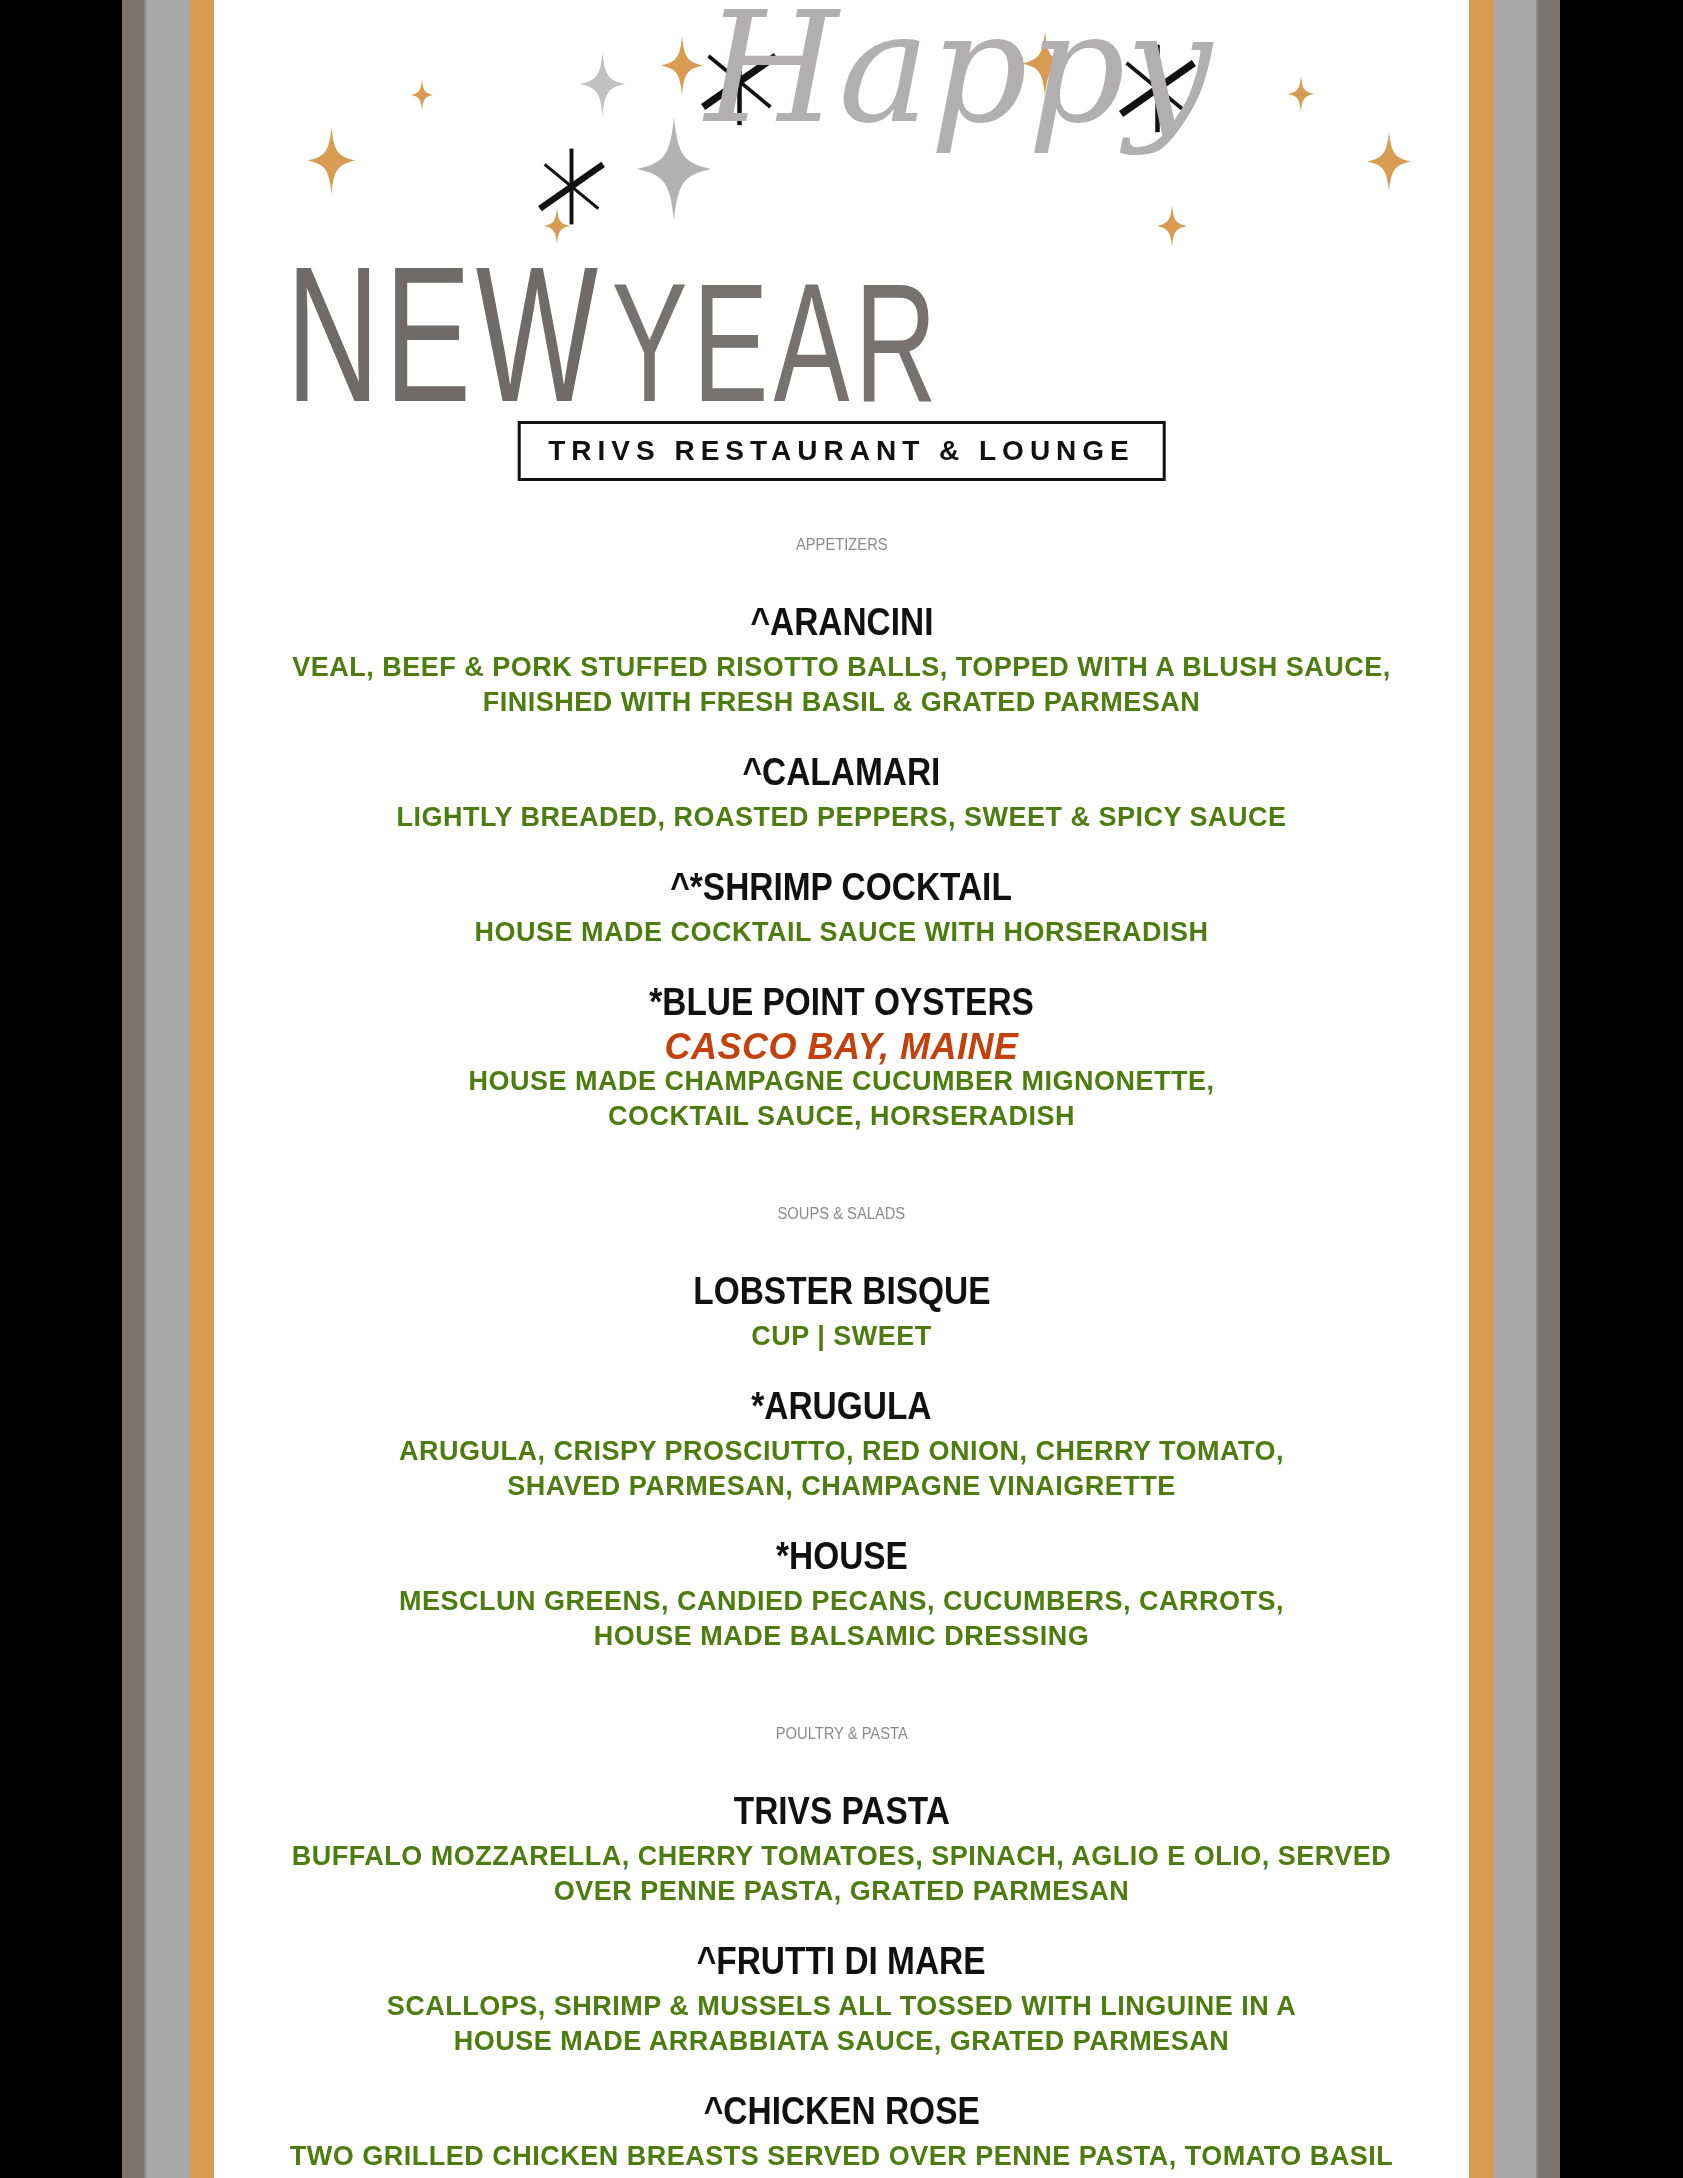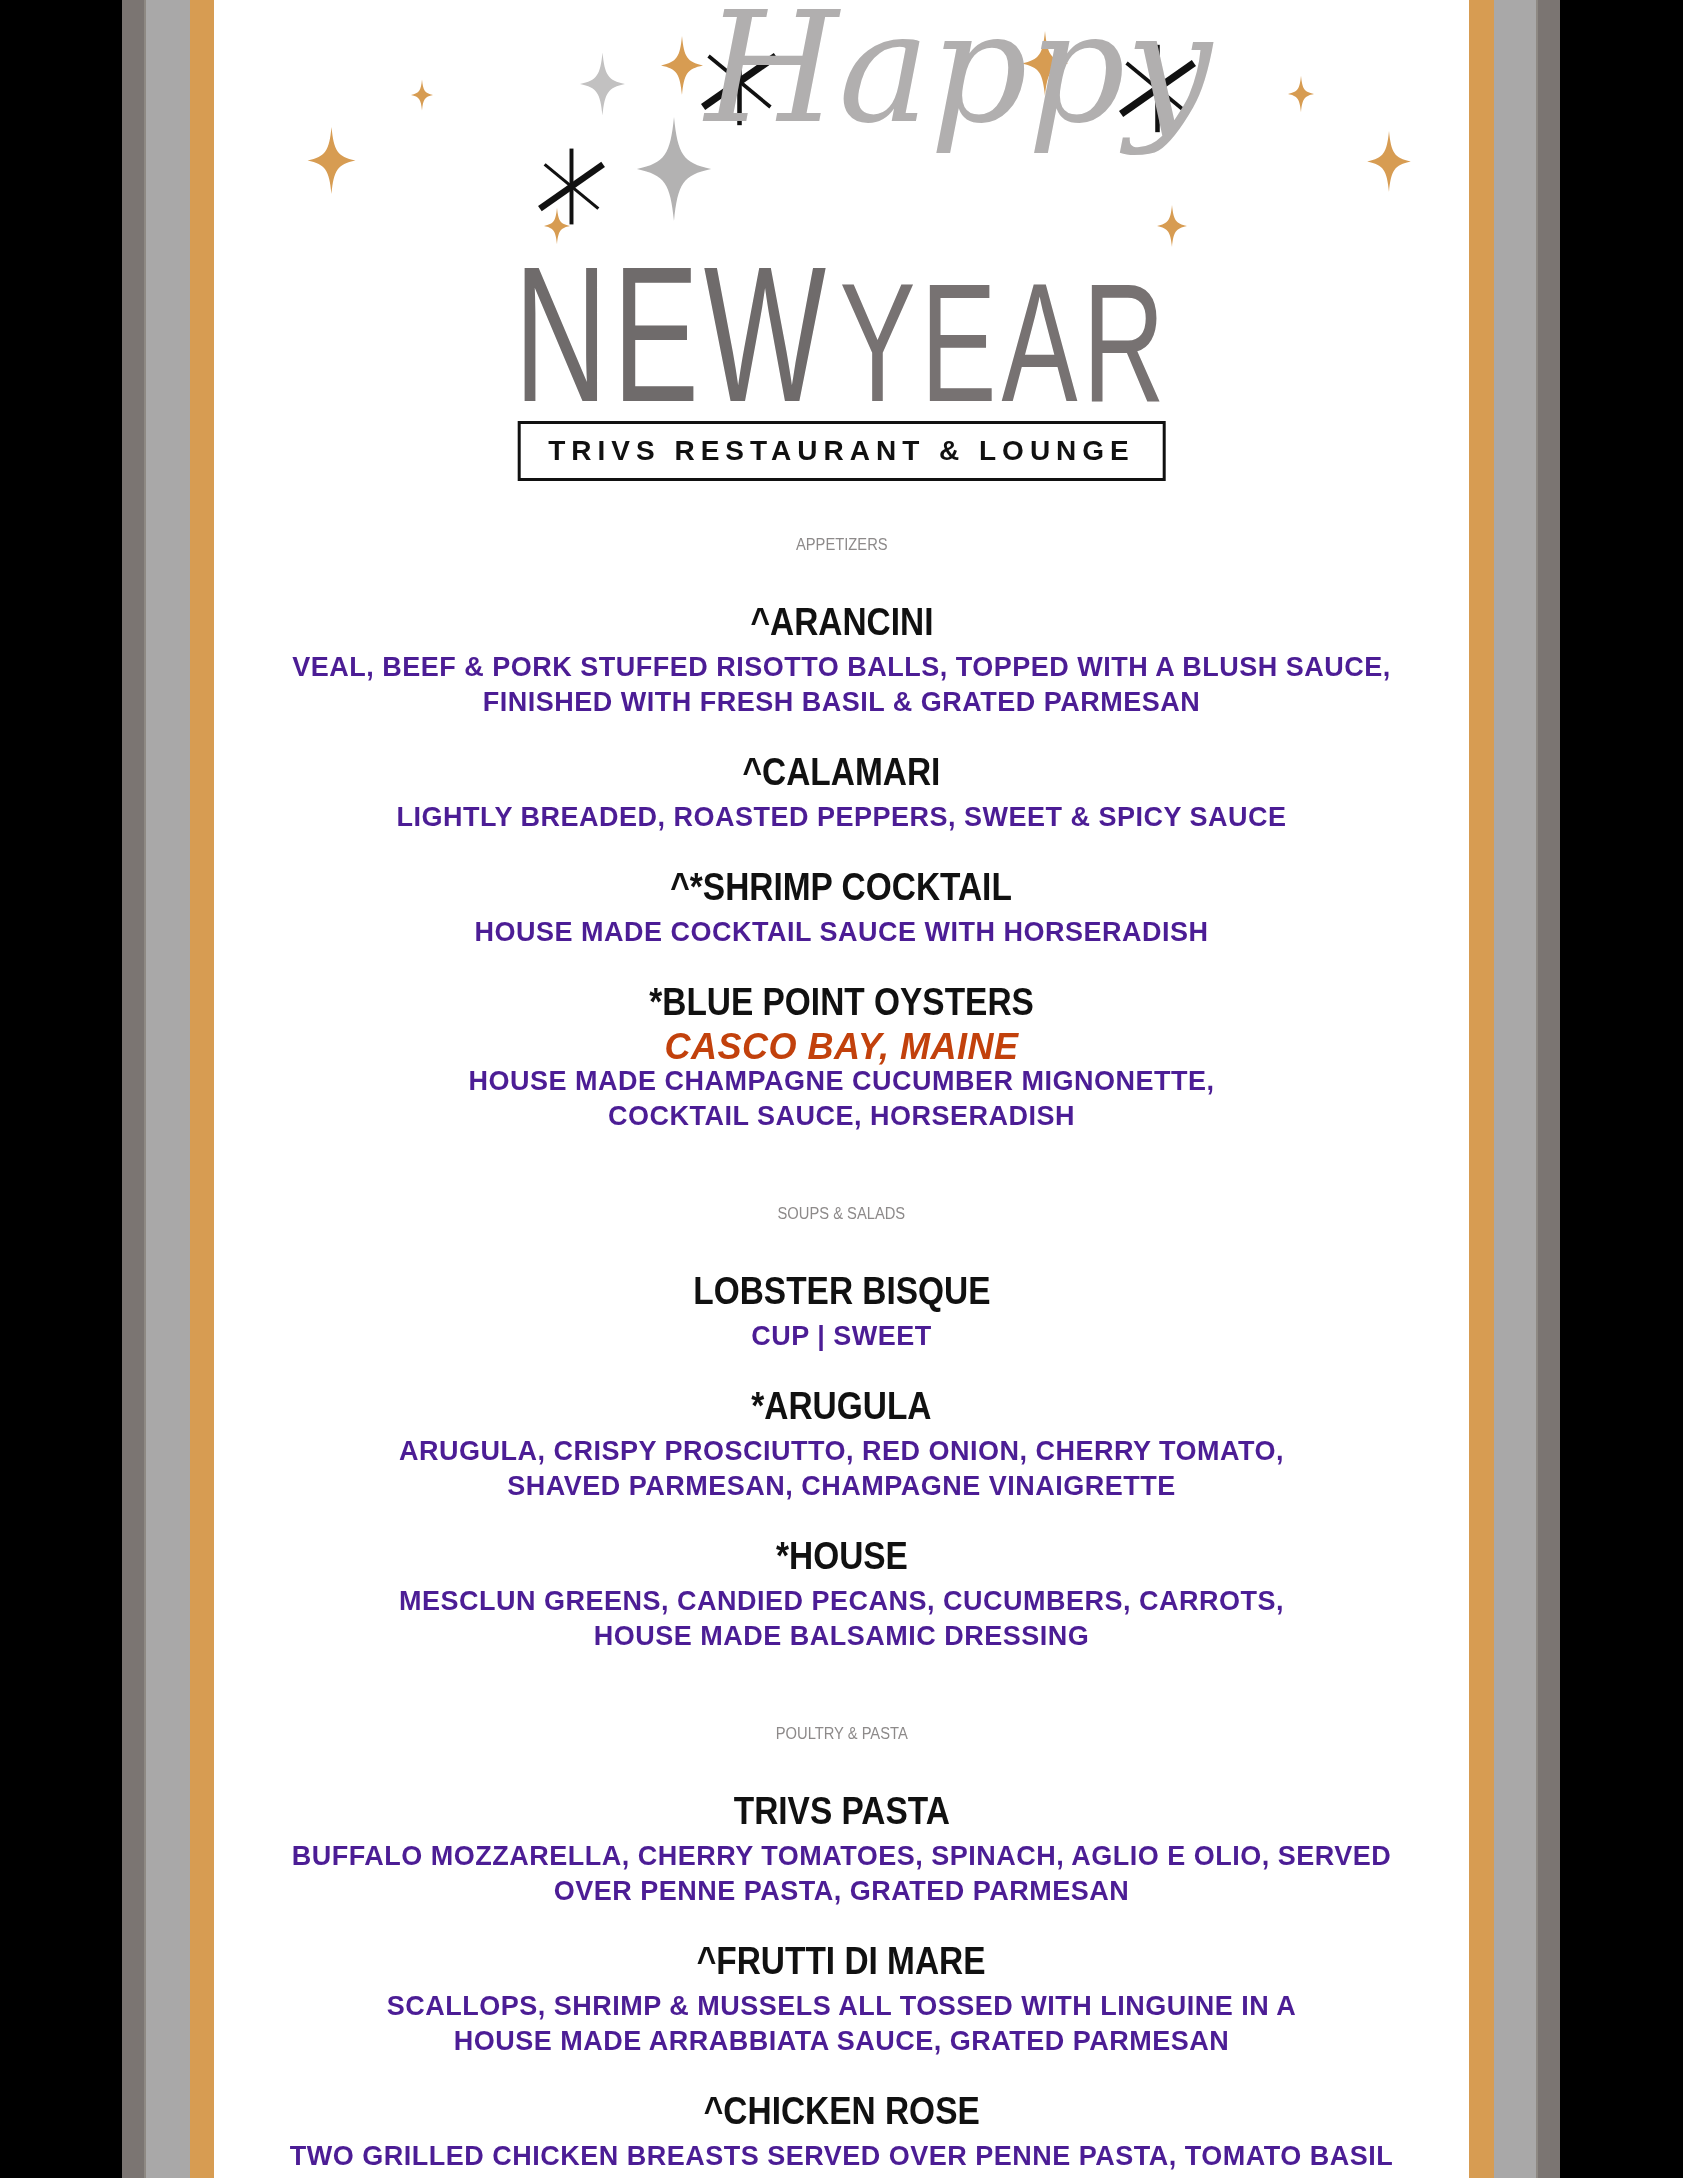--- a/index.html
+++ b/index.html
@@ -18,41 +18,41 @@
   .b-dark-r{left:1538px;width:23px;background:#7b7572;}
   .b-black-r{left:1560px;width:123px;background:#000000;}
   
   .content{position:absolute;left:214px;top:0;width:1255px;height:1700px;text-align:center;}
   
   .header{position:relative;height:495px;}
   .decor{position:absolute;z-index:1;}
   .happy{position:absolute;z-index:2;top:-8px;left:calc(50% + 117px);transform:translateX(-50%);
          font-family:"DejaVu Serif",serif;font-style:italic;font-weight:400;
          font-size:153px;line-height:1;color:#b1afaf;white-space:nowrap;}
-  .newyear{position:absolute;z-index:2;top:238px;left:0;width:100%;text-align:center;}
+  .newyear{position:absolute;z-index:2;top:238px;left:0;width:100%;text-align:left;}
   .ny-scale{display:inline-block;transform:scale(0.82,1.22);transform-origin:top center;
             color:#6f6b6b;white-space:nowrap;letter-spacing:6px;line-height:1;}
   .ny-new{font-size:158px;}
   .ny-year{font-size:139px;color:#777272;}
   .venue-box{position:absolute;z-index:3;top:421px;left:50%;transform:translateX(-50%);
              border:3px solid #111111;padding:11px 28px;white-space:nowrap;background:#ffffff;}
   .venue-text{font-size:28px;font-weight:700;letter-spacing:6px;color:#111111;}
   
   .section{margin-top:55px;}
   .section-first{margin-top:25px;}
   .section-title{line-height:50px;color:#8d8a8a;}
   .cond{display:inline-block;transform:scaleX(0.88);transform-origin:50% 50%;white-space:nowrap;}
   .cond-w{display:inline-block;transform:scaleX(0.92);transform-origin:50% 50%;white-space:nowrap;}
   .menu-item{margin-top:26px;}
   .item-name{line-height:40px;color:#111111;margin-top:32px;}
   .item-name .cond{font-size:38px;font-weight:700;}
   .item-note{font-size:36px;line-height:34px;font-style:italic;font-weight:700;
              letter-spacing:0.5px;color:#c2410c;}
   .item-desc{font-size:27px;line-height:35px;font-weight:700;letter-spacing:0.5px;
-             color:#4c1d95;white-space:pre-line;}
+             color:#4d7c0f;white-space:pre-line;}
   
   .ic{display:block;width:100%;height:100%;}
 </style>
 </head>
 <body>
 
 <svg width="0" height="0" style="position:absolute">
   <defs>
     <path id="sparkle4" d="M50 0 C55 50 62 62 100 70 C62 78 55 90 50 140 C45 90 38 78 0 70 C38 62 45 50 50 0 Z"></path>
     <g id="burst6">

